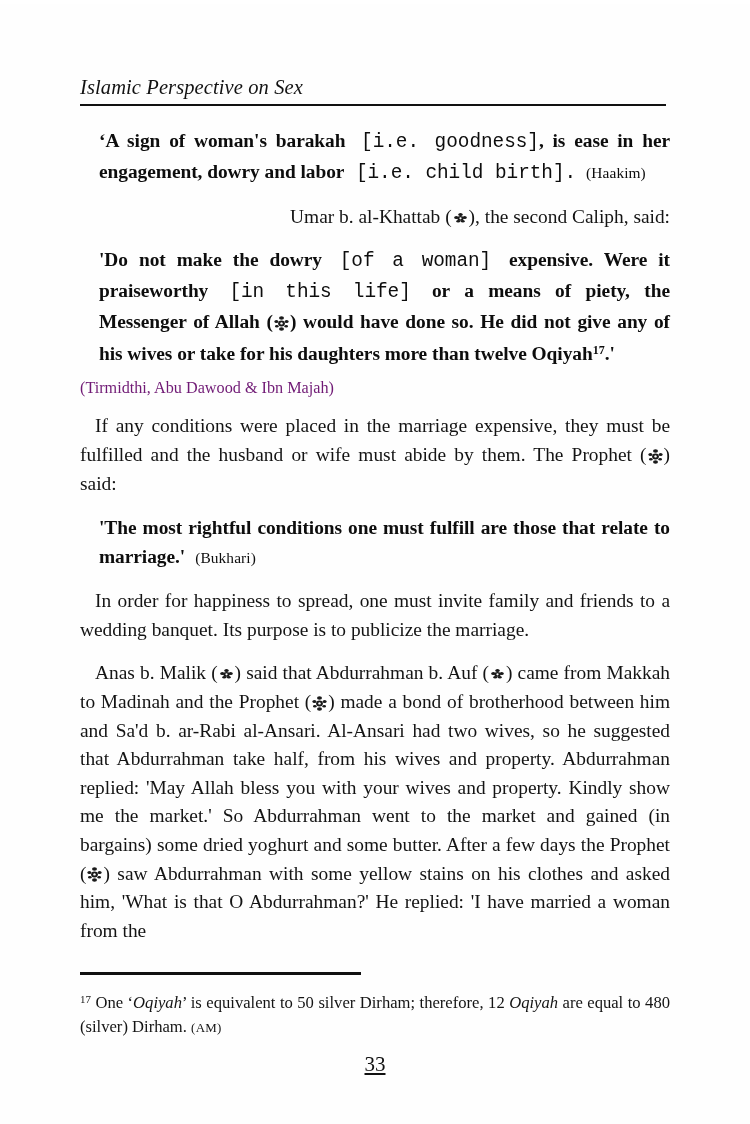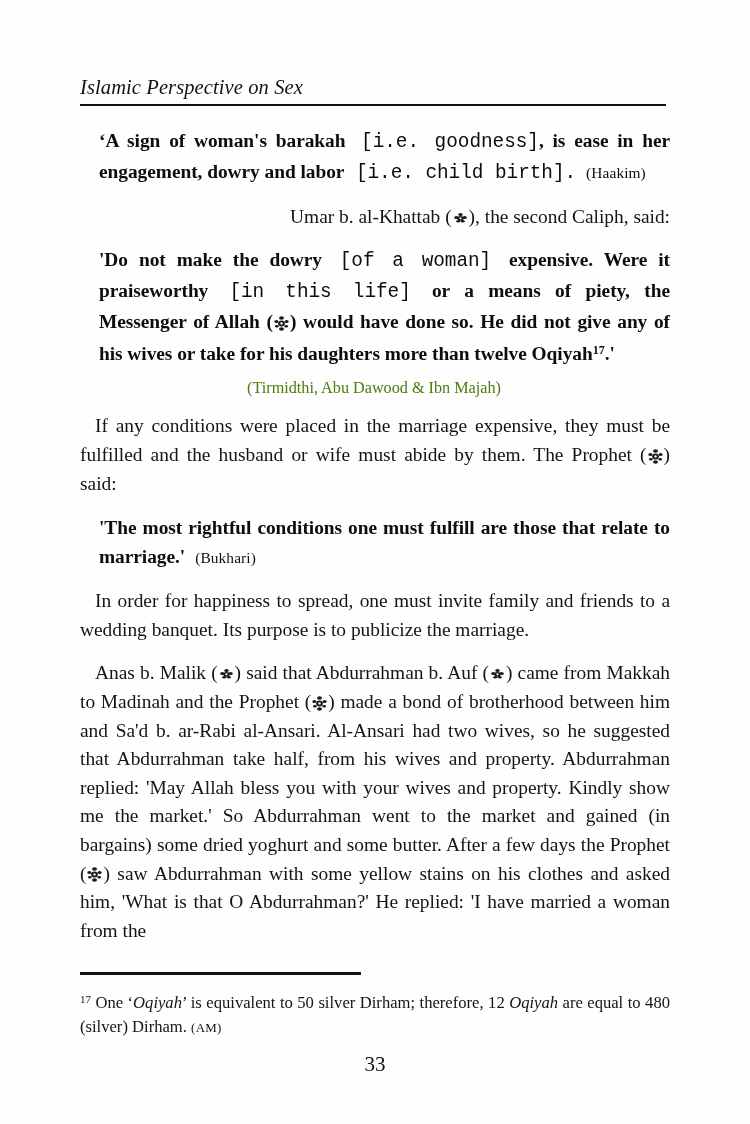--- a/index.html
+++ b/index.html
@@ -88,25 +88,25 @@
   .quote .ital {
   }
   .src-inline {
     font-weight: normal;
     font-size: 15.4px;
     padding-left: 10px;
     letter-spacing: 0.1px;
   }
 
   .src-right {
-    text-align: center;
+    text-align: left;
     font-size: 16.2px;
     margin: -4px 0 14px 0;
     padding-right: 2px;
-    color: #4d7c0f;
+    color: #701a75;
   }
 
   
   .hon {
     display: inline-block;
     position: relative;
     vertical-align: -0.16em;
     overflow: hidden;
   }
   .hon svg { display: block; }
@@ -151,20 +151,21 @@
 
   
   .folio {
     position: absolute;
     left: 0;
     top: 1048px;
     width: 750px;
     text-align: center;
     font-size: 21px;
     color: #111111;
+    text-decoration: underline;
   }
 </style>
 </head>
 <body>
 
 <div class="page">
 
   <div class="content">
 
     <div class="runhead">Islamic Perspective on Sex</div>

